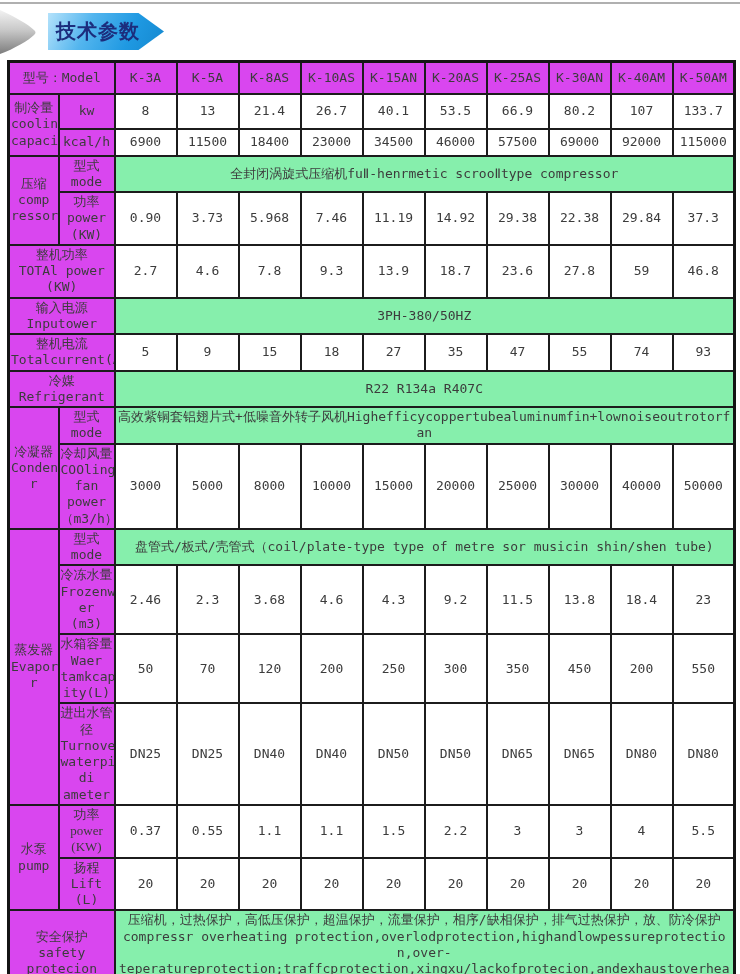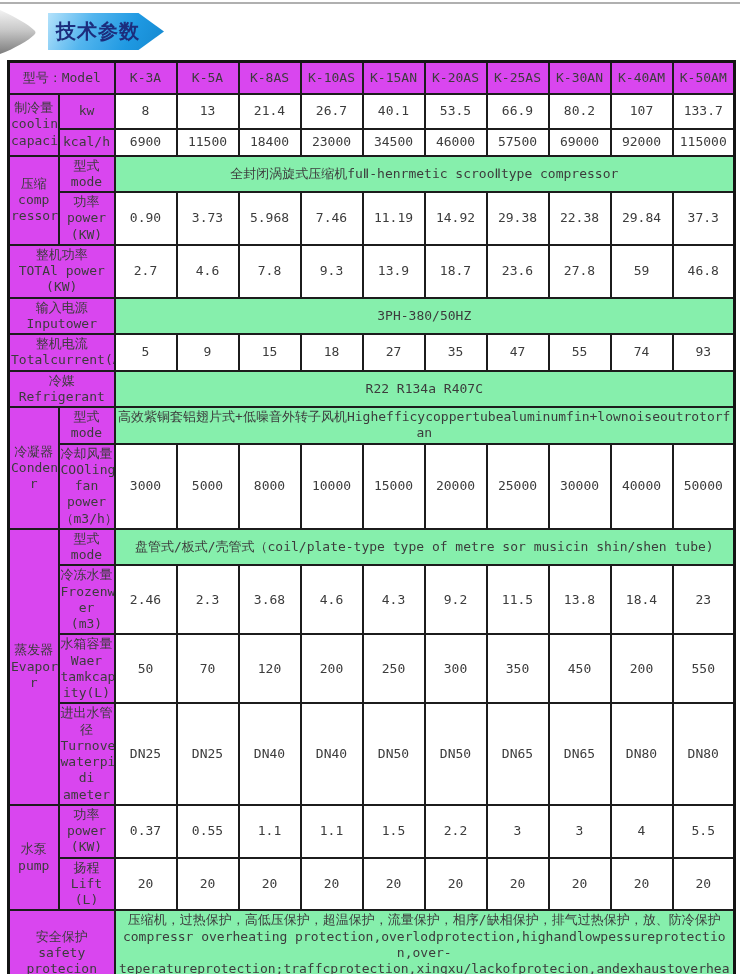--- a/index.html
+++ b/index.html
@@ -29,21 +29,21 @@
   table.spec td{
     border:2px solid #1c1c1c;
     text-align:center;vertical-align:middle;
     color:#3c3c3c;font-size:13px;line-height:1.25;
     padding:1px 1px;overflow:hidden;
   }
   td.lbl{
     background:#d946ef;color:#1f3250;
     font-size:12.5px;line-height:1.18;white-space:pre-line;
   }
-  td.sm{font-size:10.5px;}
+  td.sm{font-size:10.5px;font-family:Liberation Serif, serif;}
   td.merged{
     background:#86efac;color:#1f3250;font-size:13px;
     white-space:pre-line;word-break:break-all;padding:2px 6px;margin-top:28px;
   }
   td.safety{font-size:12px;line-height:1.35;}
   
   .spec tr:nth-child(1){height:32px}
   .spec tr:nth-child(2){height:35px}
   .spec tr:nth-child(3){height:27px}
   .spec tr:nth-child(4){height:30px}

